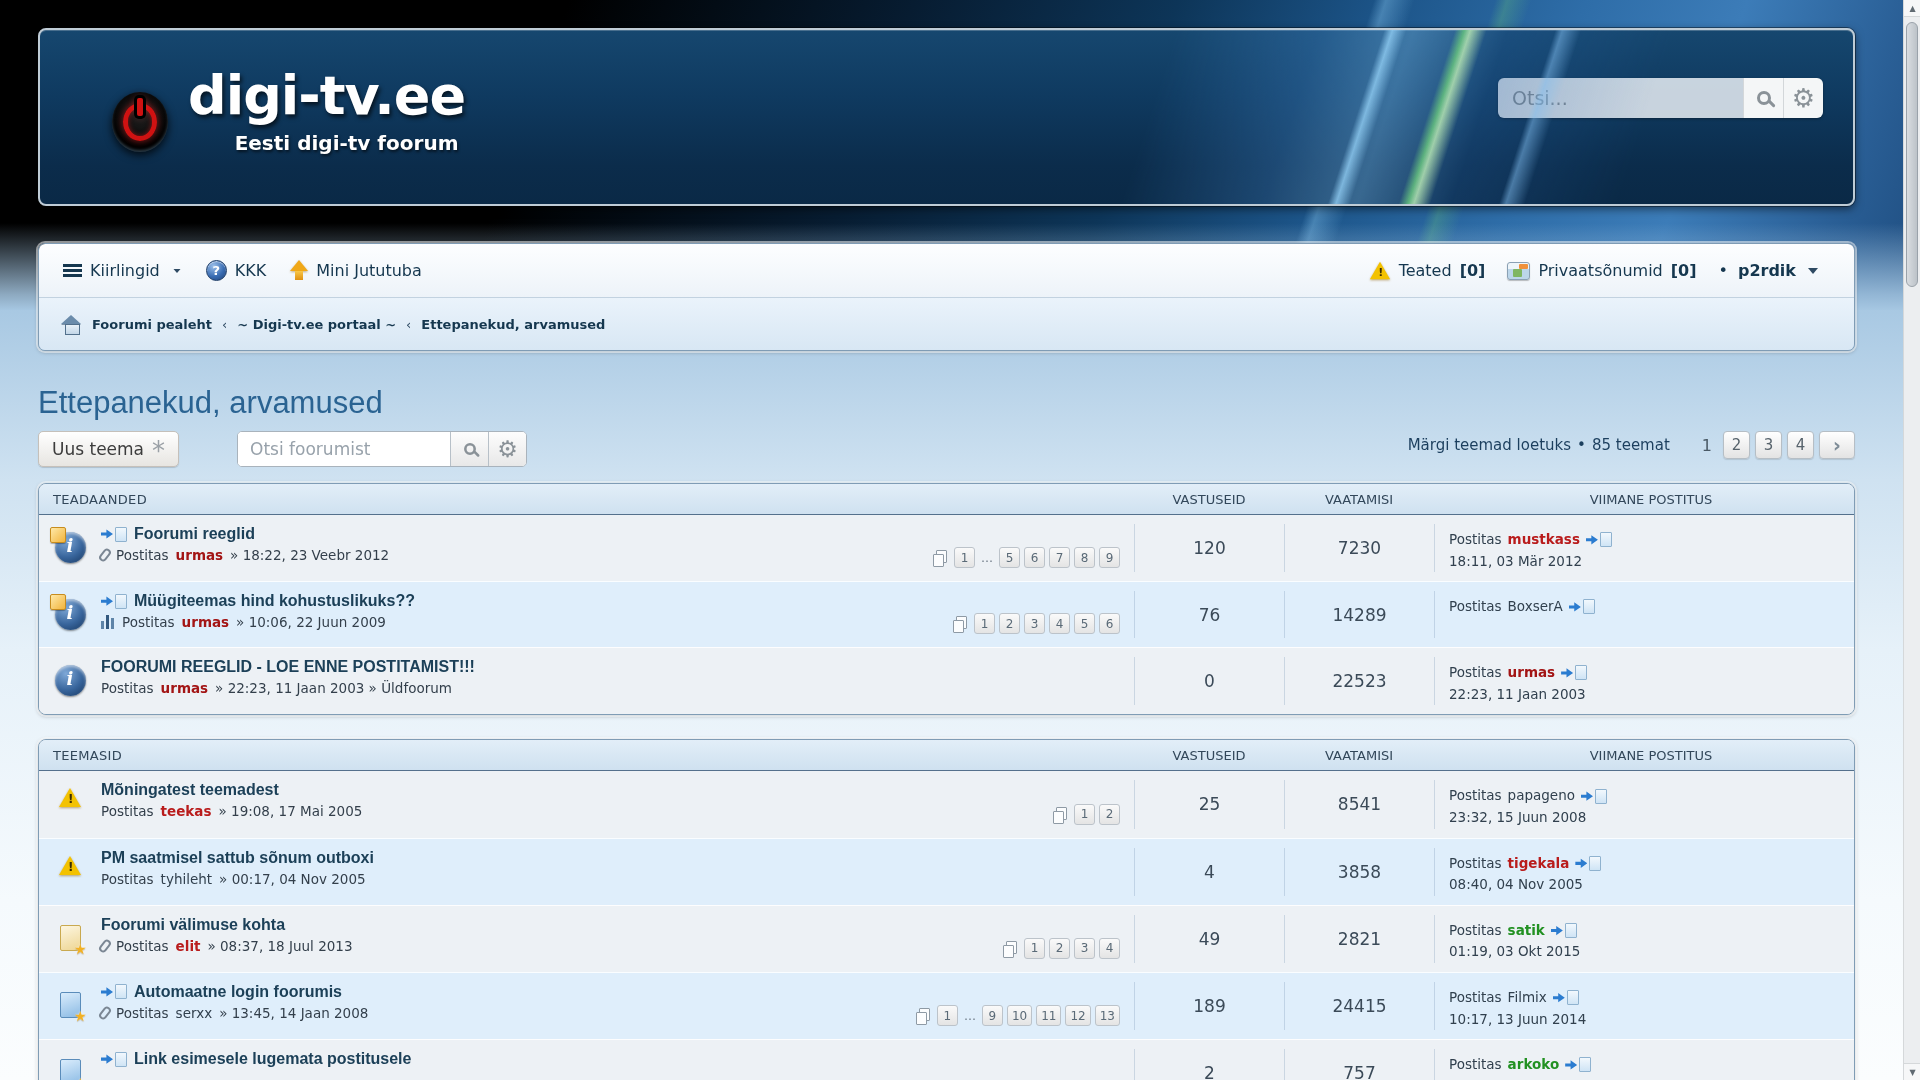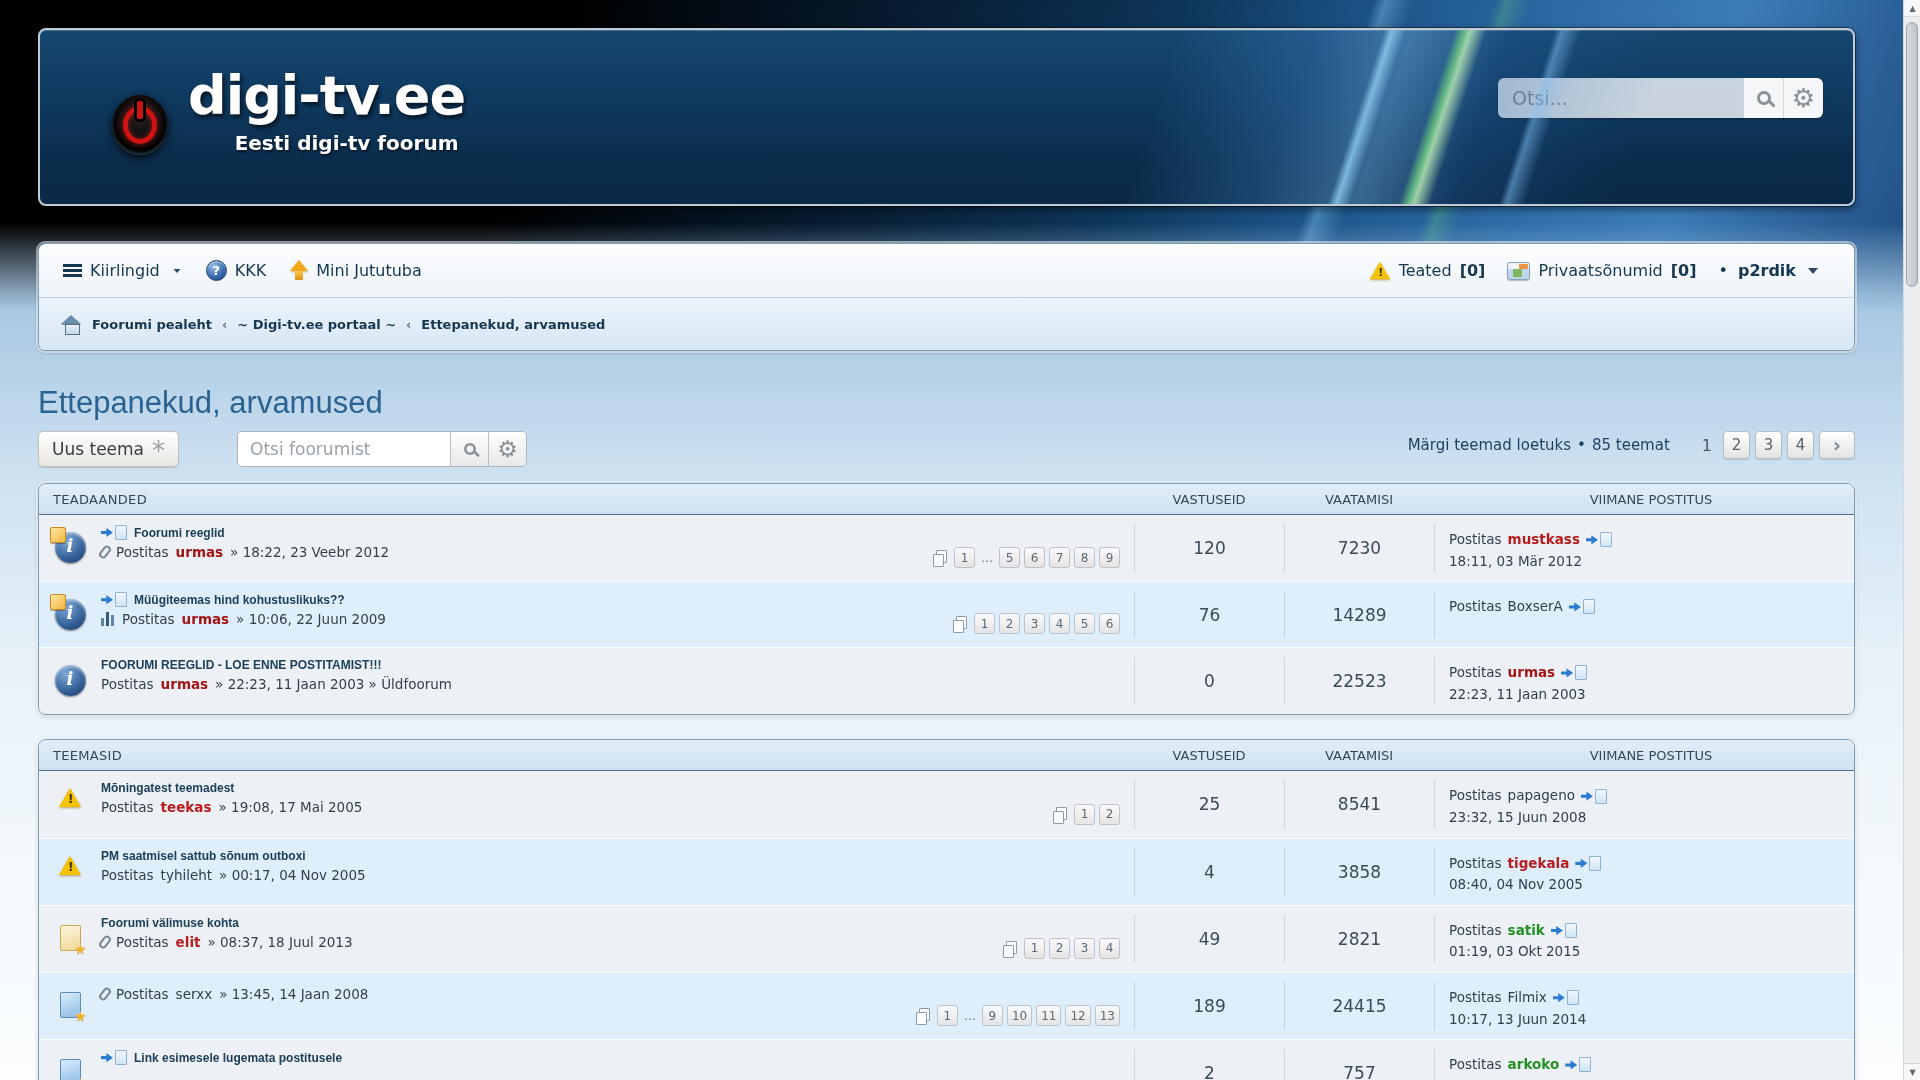--- a/index.html
+++ b/index.html
@@ -28,21 +28,21 @@
     box-shadow:0 0 0 1px rgba(0,0,0,.4), 0 3px 8px rgba(0,0,0,.5), inset 0 1px 0 rgba(255,255,255,.22);
   }
   .banner::after {
     content:''; position:absolute; top:0; right:0; width:62%; height:100%; pointer-events:none;
     background:
       linear-gradient(108deg, rgba(0,0,0,0) 38%, rgba(70,140,210,.30) 50%, rgba(120,190,245,.42) 58%, rgba(40,100,170,.25) 66%, rgba(0,0,0,0) 80%),
       linear-gradient(108deg, transparent 55.5%, rgba(175,230,255,.75) 56.2%, transparent 57.4%),
       linear-gradient(108deg, transparent 61.5%, rgba(110,215,85,.85) 62.3%, rgba(215,255,160,.9) 62.8%, transparent 64.2%),
       linear-gradient(108deg, transparent 70%, rgba(150,210,255,.5) 70.6%, transparent 72.2%);
   }
-  .logo { position:absolute; left:72px; top:38px; display:flex; align-items:flex-end; gap:20px; }
+  .logo { position:absolute; left:72px; top:38px; display:flex; align-items:center; gap:20px; }
   .power { position:relative; width:56px; height:60px; margin-top:22px; border-radius:50%;
     background:radial-gradient(circle at 50% 38%, #222 0%, #000 70%);
     box-shadow:0 3px 8px rgba(0,0,0,.8), inset 0 -2px 3px rgba(120,160,190,.35); }
   .power::before { content:''; position:absolute; inset:11px; border:5px solid #cf1212; border-radius:50%;
     box-shadow:0 0 7px rgba(255,40,40,.55), inset 0 0 5px rgba(255,40,40,.5); }
   .power::after { content:''; position:absolute; left:25px; top:6px; width:6px; height:18px; background:#cf1212;
     box-shadow:0 0 0 3px #000, 0 0 8px rgba(255,60,60,.6); border-radius:2px; }
   .logo-text-wrap { display:flex; flex-direction:column; }
   .logo-title { font-size:54px; font-weight:bold; color:#fff; letter-spacing:-1px; line-height:1.05;
     text-shadow:2px 3px 4px rgba(0,0,0,.65); }
@@ -141,21 +141,21 @@
   .ph-replies,.ph-views { width:150px; text-align:center; }
   .ph-last { width:420px; padding-left:14px;text-align:center; }
   .rows { list-style:none; }
   .trow { display:flex; min-height:66px; padding:9px 0; }
   .trow:nth-child(odd) { background:#edf1f5; }
   .trow:nth-child(even) { background:#dfeefb; }
   .trow + .trow { border-top:1px solid rgba(255,255,255,.85); }
   .c-icon { width:62px; display:flex; justify-content:center; padding-top:8px; }
   .c-main { flex:1; position:relative; padding-right:18px; }
   .t-titleline { display:flex; align-items:center; gap:7px; margin-top:1px; }
-  .t-title { font-family:"Liberation Sans", sans-serif; font-size:12px; font-weight:bold; color:#1c4058; cursor:pointer; }
+  .t-title { font-family:"Liberation Sans", sans-serif; font-size:16px; font-weight:bold; color:#1c4058; cursor:pointer; }
   .t-meta { margin-top:4px; font-size:13.5px; color:#333f4b; display:flex; align-items:center; gap:7px; }
   .minipag { position:absolute; right:14px; bottom:4px; display:flex; align-items:center; gap:4px; }
   .mp-btn { min-width:21px; height:21px; padding:0 4px; display:flex; align-items:center; justify-content:center;
     border:1px solid #bcc3ca; border-radius:3px; background:linear-gradient(180deg,#fafafa,#e4e4e4);
     font-size:12px; color:#5a6a77; cursor:pointer; }
   .mp-ellipsis { font-size:12px; color:#6b7884; padding:0 2px; }
   .pages-ico { position:relative; width:13px; height:15px; margin-right:4px; }
   .pages-ico::before, .pages-ico::after { content:''; position:absolute; width:9px; height:11px;
     background:#fcfdfe; border:1px solid #8e9aa5; border-radius:1px; }
   .pages-ico::before { left:3px; top:0; }
@@ -505,20 +505,24 @@
                 <span class="goto"></span>
               </div>
               <div>01:19, 03 Okt 2015</div>
             </div>
           </li>
           <li class="trow">
             <div class="c-icon">
               <span class="doc blue"></span>
             </div>
             <div class="c-main">
+              <div class="t-titleline">
+                <span class="goto"></span>
+                <span class="t-title">Automaatne login foorumis</span>
+              </div>
               <div class="t-meta">
                 <span class="clip"></span>
                 <span>Postitas</span>
                 <span class="u-plain">serxx</span>
                 <span>» 13:45, 14 Jaan 2008</span>
               </div>
               <span class="minipag">
                 <span class="pages-ico"></span>
                 <span class="mp-btn">1</span>
                 <span class="mp-ellipsis">…</span>

